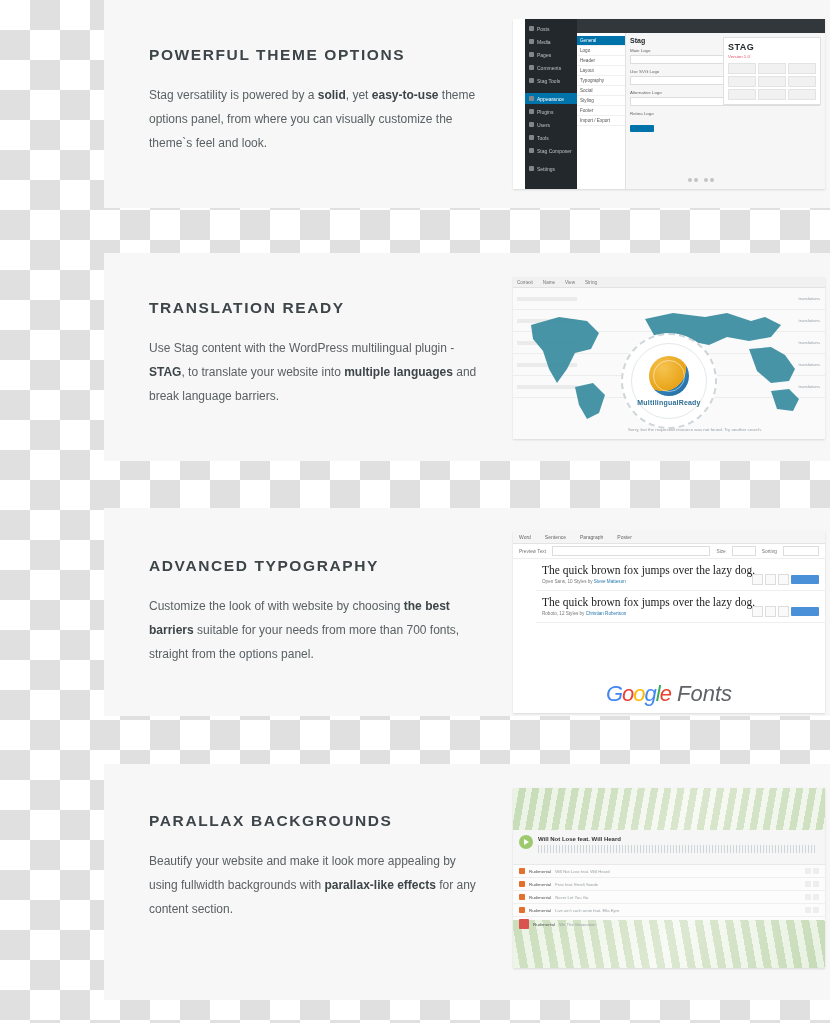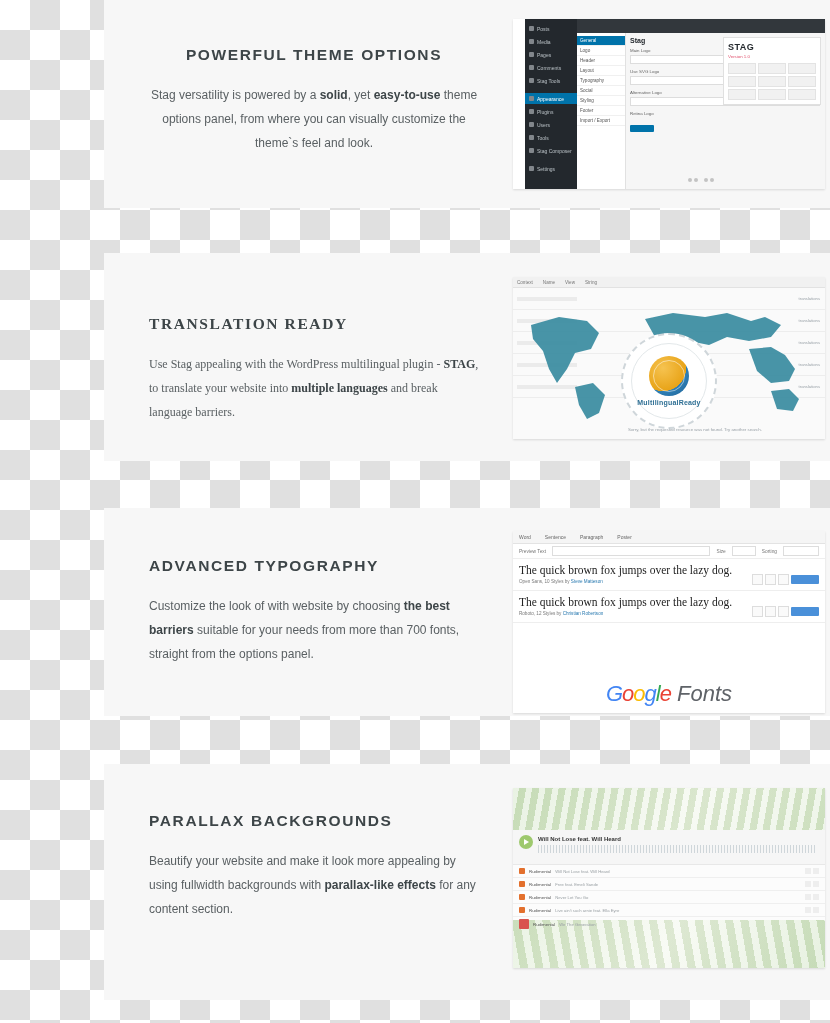--- a/index.html
+++ b/index.html
@@ -125,21 +125,21 @@
   .globe:before { content:""; position:absolute; inset:4px; border-radius:50%; border:1px solid rgba(255,255,255,.5); }
   .badge-text { font-size:7px; font-weight:bold; color:#2e6f94; margin-top:3px; letter-spacing:.2px; }
 
   
   .gf-wrap { position:absolute; inset:0; background:#fff; }
   .gf-tabs { height:12px; background:#f5f5f5; border-bottom:1px solid #e3e3e3; display:flex; align-items:center; gap:14px; padding-left:6px; }
   .gf-tabs span { font-size:5px; color:#666; }
   .gf-ctrl { height:14px; border-bottom:1px solid #eee; display:flex; align-items:center; gap:6px; padding:0 6px; }
   .gf-ctrl .lb { font-size:4.8px; color:#777; }
   .gf-ctrl .fld { height:8px; background:#fff; border:1px solid #ddd; flex:1; }
-  .gf-item { border-bottom:1px solid #eee; padding:5px 6px 6px; }
+  .gf-item { border-bottom:1px solid #eee; padding:5px 6px 6px;margin-left:23px; }
   .gf-sample { font-size:11.5px; color:#222; font-family:"Liberation Serif", serif; }
   .gf-meta { font-size:4.6px; color:#777; margin-top:3px; }
   .gf-meta a { color:#2a7ab0; }
   .gf-btnrow { position:absolute; right:6px; display:flex; gap:2px; align-items:center; }
   .gf-sq { width:9px; height:9px; border:1px solid #ddd; background:#fafafa; }
   .gf-blue { width:28px; height:9px; background:#4a90d9; border-radius:1px; }
   .gf-logo { position:absolute; left:0; right:0; bottom:6px; text-align:center; font-size:22px; letter-spacing:-1px;font-style:italic; }
   .gf-logo .b{color:#4285f4}.gf-logo .r{color:#ea4335}.gf-logo .y{color:#fbbc05}
   .gf-logo .g{color:#34a853}.gf-logo .k{color:#5f6368; font-weight:300; letter-spacing:0;}
 
@@ -169,21 +169,21 @@
   .px-foot { height:14px; display:flex; align-items:center; padding:0 6px; gap:4px; }
   .px-av { width:10px; height:10px; background:#d9534f; border-radius:1px; }
 </style>
 </head>
 <body>
 
 <div class="page">
 
   <div class="feature-card" style="top:0px; height:208px;">
     <div class="card-inner">
-      <div class="text-col" style="top:46px;text-align:center;">
+      <div class="text-col" style="top:46px;">
         <h3 class="feature-title">POWERFUL THEME OPTIONS</h3>
         <p class="feature-body">
           <span>Stag versatility is powered by a </span><b>solid</b><span>, yet </span><b>easy-to-use</b><span> theme options panel, from where you can visually customize the theme`s feel and look.</span>
         </p>
       </div>
 
       <div class="shot" style="left:409px; top:19px; width:312px; height:170px;">
         <div class="wp-admin">
           <div class="wp-side">
             <div class="wi">
@@ -286,24 +286,24 @@
               <span></span><span></span>
             </div>
           </div>
         </div>
       </div>
     </div>
   </div>
 
   <div class="feature-card" style="top:253px; height:208px;">
     <div class="card-inner">
-      <div class="text-col" style="top:62px;font-family:Liberation Serif, serif;">
+      <div class="text-col" style="top:46px;">
         <h3 class="feature-title">TRANSLATION READY</h3>
         <p class="feature-body">
-          <span>Use Stag appealing with the WordPress multilingual plugin - </span><b>STAG</b><span>, to translate your website into </span><b>multiple languages</b><span> and break language barriers.</span>
+          <span>Use Stag content with the WordPress multilingual plugin - </span><b>STAG</b><span>, to translate your website into </span><b>multiple languages</b><span> and break language barriers.</span>
         </p>
       </div>
 
       <div class="shot" style="left:409px; top:24px; width:312px; height:162px;">
         <div class="tr-wrap">
           <div class="tr-head">
             <span>Context</span>
             <span>Name</span>
             <span>View</span>
             <span>String</span>

